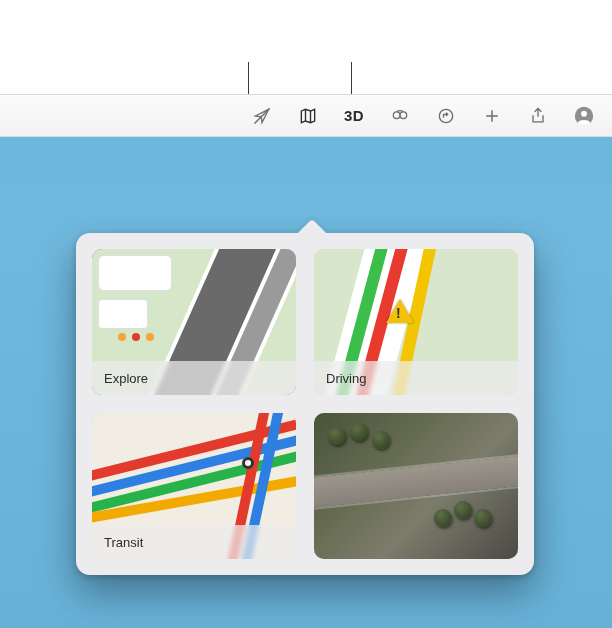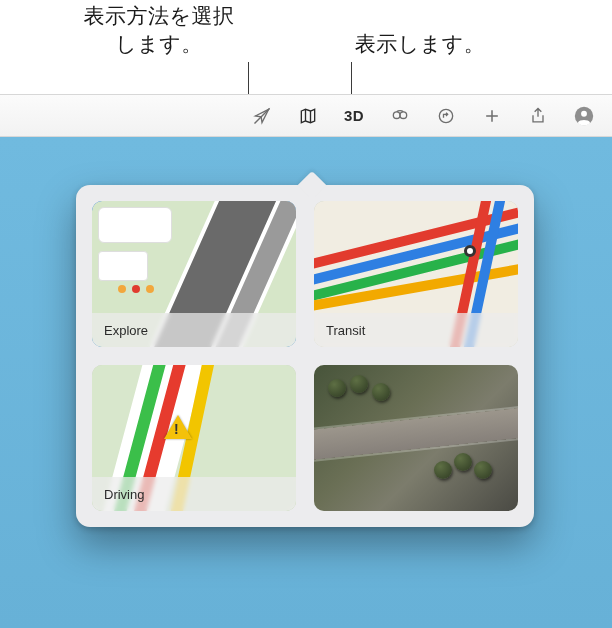--- a/index.html
+++ b/index.html
@@ -17,21 +17,21 @@
 
   
   .window { position: absolute; left: 0; top: 94px; width: 612px; height: 534px; border-top: 1px solid #d7d7d7; background: #6cb7de; }
   .toolbar { position: absolute; left: 0; top: 0; width: 100%; height: 42px; background: linear-gradient(#fbfbfb,#f2f2f2); border-bottom: 1px solid #d8d8d8; display: flex; justify-content: flex-end; align-items: center; padding: 0 10px 0 0; gap: 10px; }
   .tbtn { width: 36px; height: 30px; border-radius: 6px; display: flex; align-items: center; justify-content: center; color: #6e6e6e; }
   .tbtn.active { color: #2b2b2b; }
   .tbtn svg { width: 20px; height: 20px; display: block; }
   .tbtn-3d { font-size: 15px; font-weight: 600; letter-spacing: 0.5px; }
   .tbtn-avatar svg { width: 22px; height: 22px; }
 
-  .maparea { position: absolute; inset: 42px 0 0 0; background: linear-gradient(180deg,#70badf 0%, #67b1d7 100%); }
+  .maparea { position: absolute; inset: 42px 0 0 0; background: linear-gradient(180deg,#70badf 0%, #67b1d7 100%); margin-top: 48px; }
 
   
   .popover { position: absolute; left: 76px; top: 48px; width: 458px; height: 342px; background: #ececee; border-radius: 14px; box-shadow: 0 18px 38px rgba(0,0,0,0.35), 0 2px 6px rgba(0,0,0,0.2); }
   .popover::before { content: ""; position: absolute; top: -10px; left: 226px; width: 20px; height: 20px; background: #ececee; transform: rotate(45deg); border-top-left-radius: 4px; box-shadow: -2px -2px 4px rgba(0,0,0,0.06); }
   .grid { position: absolute; inset: 16px; display: grid; grid-template-columns: 1fr 1fr; grid-template-rows: 1fr 1fr; gap: 18px; }
   .tile { position: relative; border-radius: 10px; overflow: hidden; background: #d8dfce; box-shadow: inset 0 0 0 1px rgba(0,0,0,0.08); }
   .tile.selected { box-shadow: inset 0 0 0 3px #0a66ff; }
   .tile-label-bar { position: absolute; left: 0; right: 0; bottom: 0; height: 34px; background: rgba(236,236,236,0.72); backdrop-filter: blur(2px); display: flex; align-items: center; padding: 0 12px; font-size: 13px; color: #2b2b2b; }
   .thumb { position: absolute; inset: 0; }
 
@@ -69,27 +69,22 @@
   
   .sat-bg { position:absolute; inset:0; background: linear-gradient(135deg,#47543a 0%, #6a6f55 40%, #7c7c6c 60%, #4a4a44 100%); }
   .sat-road { position:absolute; height:30px; width:300px; background: linear-gradient(#9c968c,#86807a); top:52px; left:-30px; transform:rotate(-6deg); box-shadow: 0 0 0 2px rgba(255,255,255,0.25); }
   .sat-tree { position:absolute; width:18px; height:18px; border-radius:50%; background: radial-gradient(circle at 35% 30%, #5e6f44, #2e3a22); box-shadow: 1px 2px 3px rgba(0,0,0,0.5); }
 </style>
 </head>
 <body>
 
 <div class="stage">
 
-  <div class="callout callout-left">
-    <span>表示方法を選択</span><br>
-    <span>します。</span>
-  </div>
   <div class="callout callout-right">
     <br>
-    <span>表示します。</span>
   </div>
   <div class="leader leader-1v"></div>
   <div class="leader leader-1h"></div>
   <div class="leader leader-2v"></div>
 
   <div class="window">
     <div class="toolbar">
       <div class="tbtn">
         <svg viewBox="0 0 24 24" fill="none" stroke="currentColor" stroke-width="1.6">
             <path d="M4 12 L20 4 L12 20 L11 13 Z"></path>
@@ -153,50 +148,50 @@
               <div class="ex-dot" style="left:40px; top:84px; background:#e03b2e;"></div>
               <div class="ex-dot" style="left:54px; top:84px;"></div>
             </div>
             <div class="tile-label-bar">
               <span>Explore</span>
             </div>
           </div>
 
           <div class="tile">
             <div class="thumb">
+              <div class="dr-bg"></div>
+              <div class="dr-road"></div>
+              <div class="dr-grn"></div>
+              <div class="dr-red"></div>
+              <div class="dr-ylw"></div>
+              <div class="dr-warn"></div>
+            </div>
+            <div class="tile-label-bar">
+              <span>Driving</span>
+            </div>
+          </div>
+
+          <div class="tile">
+            <div class="thumb">
               <div class="tr-bg"></div>
               <div class="tr-line tr-l1"></div>
               <div class="tr-line tr-l2"></div>
               <div class="tr-line tr-l3"></div>
               <div class="tr-line tr-l4"></div>
               <div class="tr-vert tr-v1"></div>
               <div class="tr-vert tr-v2"></div>
               <div class="tr-stop"></div>
             </div>
             <div class="tile-label-bar">
               <span>Transit</span>
             </div>
           </div>
 
           <div class="tile">
             <div class="thumb">
-              <div class="dr-bg"></div>
-              <div class="dr-road"></div>
-              <div class="dr-grn"></div>
-              <div class="dr-red"></div>
-              <div class="dr-ylw"></div>
-              <div class="dr-warn"></div>
-            </div>
-            <div class="tile-label-bar">
-              <span>Driving</span>
-            </div>
-          </div>
-
-          <div class="tile">
-            <div class="thumb">
               <div class="sat-bg"></div>
               <div class="sat-road"></div>
               <div class="sat-tree" style="left:14px; top:14px;"></div>
               <div class="sat-tree" style="left:36px; top:10px;"></div>
               <div class="sat-tree" style="left:58px; top:18px;"></div>
               <div class="sat-tree" style="left:140px; top:88px;"></div>
               <div class="sat-tree" style="left:160px; top:96px;"></div>
               <div class="sat-tree" style="left:120px; top:96px;"></div>
             </div>
           </div>

